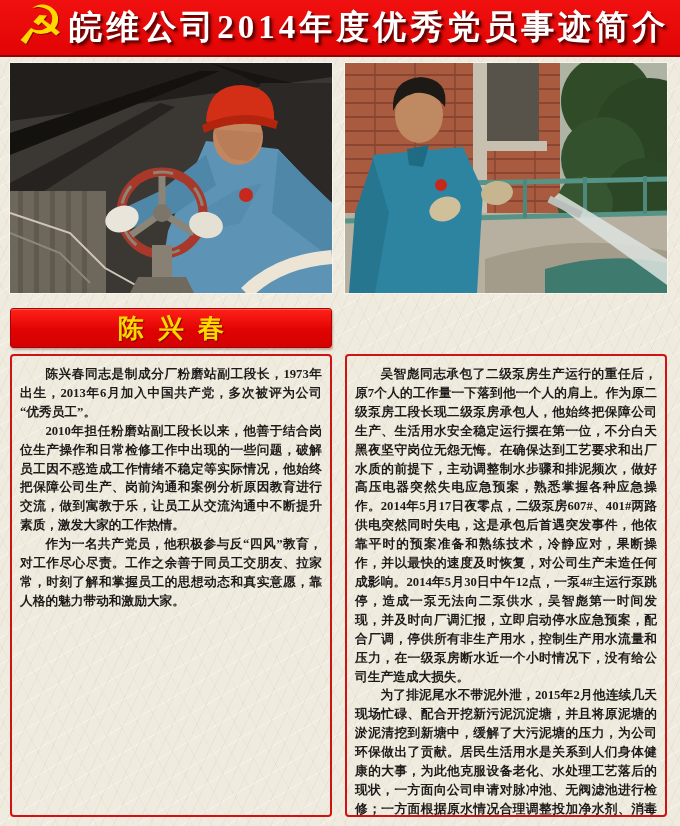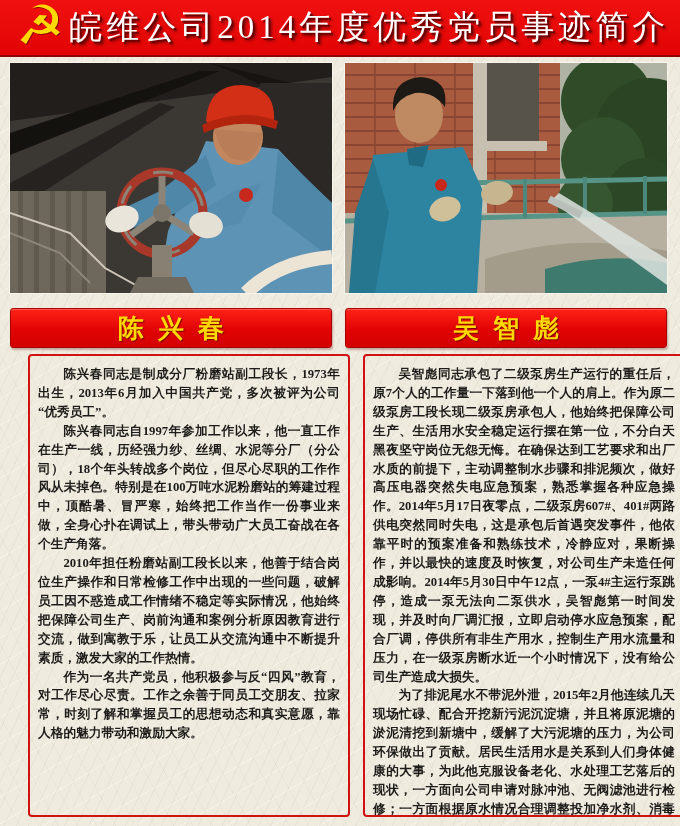--- a/index.html
+++ b/index.html
@@ -17,21 +17,21 @@
     height:57px;background:linear-gradient(#f01010,#e20404);
     border-bottom:2px solid #8d0606;
     display:flex;align-items:center;padding:0 10px 0 16px;box-sizing:border-box;
   }
   .emblem{
     color:#ffd800;font-size:54px;line-height:50px;flex:0 0 auto;
     font-family:"DejaVu Sans",sans-serif;
     text-shadow:1px 1px 0 #8d0606;margin-right:4px;transform:translateY(-2px);
   }
   .header-title{
-    flex:1;text-align:center;color:#ffffff;font-weight:normal;
+    flex:1;text-align:center;color:#ffffff;font-weight:bold;
     font-size:33px;letter-spacing:4px;white-space:nowrap;
     text-shadow:2px 2px 0 #6d0202, 3px 3px 3px rgba(0,0,0,.55);
   }
   
   .photo-row{display:flex;gap:13px;padding:6px 10px 0;}
   .photo{width:322px;height:230px;flex:0 0 auto;overflow:hidden;box-shadow:0 0 0 1px rgba(255,255,255,.5);}
   .photo svg{display:block;width:100%;height:100%;}
   
   .banner-row{display:flex;gap:13px;padding:15px 10px 0;align-items:flex-end;}
   .name-banner{
@@ -39,21 +39,21 @@
     background:linear-gradient(#ff2218,#e00303 55%,#d40202);
     border:1px solid #a80404;border-radius:3px;
     box-shadow:inset 0 1px 0 rgba(255,255,255,.25), 1px 2px 2px rgba(90,20,10,.3);
     display:flex;align-items:center;justify-content:center;
   }
   .name-banner span{
     color:#ffd800;font-size:26px;font-weight:bold;letter-spacing:14px;
     text-indent:14px;text-shadow:1px 1px 1px #7a0303;white-space:nowrap;
   }
   
-  .panel-row{display:flex;gap:13px;padding:6px 10px 0;margin-left:18px;}
+  .panel-row{display:flex;gap:13px;padding:6px 10px 0;}
   .panel{
     width:322px;height:463px;box-sizing:border-box;flex:0 0 auto;
     border:2px solid #d01212;border-radius:4px;
     padding:9px 8px;overflow:hidden;
   }
   .panel p{
     margin:0;text-indent:2em;text-align:justify;
     color:#1e1c1a;font-size:12.7px;line-height:18.9px;font-weight:bold;
   }
 </style>
@@ -189,29 +189,25 @@
       <ellipse cx="100" cy="146" rx="16" ry="12" fill="#cfc09a" transform="rotate(-20 100 146)"></ellipse>
       <ellipse cx="152" cy="130" rx="16" ry="12" fill="#c6b58f" transform="rotate(-8 152 130)"></ellipse>
     </svg>
   </div>
 </div>
 
 <div class="banner-row">
   <div class="name-banner">
     <span>陈兴春</span>
   </div>
-  <div class="name-banner">
-    <span>吴智彪</span>
-  </div>
 </div>
 
 <div class="panel-row">
   <div class="panel">
       <p>陈兴春同志是制成分厂粉磨站副工段长，1973年出生，2013年6月加入中国共产党，多次被评为公司“优秀员工”。</p>
-      <p>陈兴春同志自1997年参加工作以来，他一直工作在生产一线，历经强力纱、丝绸、水泥等分厂（分公司），18个年头转战多个岗位，但尽心尽职的工作作风从未掉色。特别是在100万吨水泥粉磨站的筹建过程中，顶酷暑、冒严寒，始终把工作当作一份事业来做，全身心扑在调试上，带头带动广大员工奋战在各个生产角落。</p>
       <p>2010年担任粉磨站副工段长以来，他善于结合岗位生产操作和日常检修工作中出现的一些问题，破解员工因不惑造成工作情绪不稳定等实际情况，他始终把保障公司生产、岗前沟通和案例分析原因教育进行交流，做到寓教于乐，让员工从交流沟通中不断提升素质，激发大家的工作热情。</p>
       <p>作为一名共产党员，他积极参与反“四风”教育，对工作尽心尽责。工作之余善于同员工交朋友、拉家常，时刻了解和掌握员工的思想动态和真实意愿，靠人格的魅力带动和激励大家。</p>
     </div>
   <div class="panel">
       <p>吴智彪同志承包了二级泵房生产运行的重任后，原7个人的工作量一下落到他一个人的肩上。作为原二级泵房工段长现二级泵房承包人，他始终把保障公司生产、生活用水安全稳定运行摆在第一位，不分白天黑夜坚守岗位无怨无悔。在确保达到工艺要求和出厂水质的前提下，主动调整制水步骤和排泥频次，做好高压电器突然失电应急预案，熟悉掌握各种应急操作。2014年5月17日夜零点，二级泵房607#、401#两路供电突然同时失电，这是承包后首遇突发事件，他依靠平时的预案准备和熟练技术，冷静应对，果断操作，并以最快的速度及时恢复，对公司生产未造任何成影响。2014年5月30日中午12点，一泵4#主运行泵跳停，造成一泵无法向二泵供水，吴智彪第一时间发现，并及时向厂调汇报，立即启动停水应急预案，配合厂调，停供所有非生产用水，控制生产用水流量和压力，在一级泵房断水近一个小时情况下，没有给公司生产造成大损失。</p>
       <p>为了排泥尾水不带泥外泄，2015年2月他连续几天现场忙碌、配合开挖新污泥沉淀塘，并且将原泥塘的淤泥清挖到新塘中，缓解了大污泥塘的压力，为公司环保做出了贡献。居民生活用水是关系到人们身体健康的大事，为此他克服设备老化、水处理工艺落后的现状，一方面向公司申请对脉冲池、无阀滤池进行检修；一方面根据原水情况合理调整投加净水剂、消毒剂，增加排泥次数，保证了出厂水水质的良好，皖维自备水厂获得了巢湖市卫生监督所授予2014-2015度先进单位称号。</p>
     </div>
 </div>
 
 </body></html>

